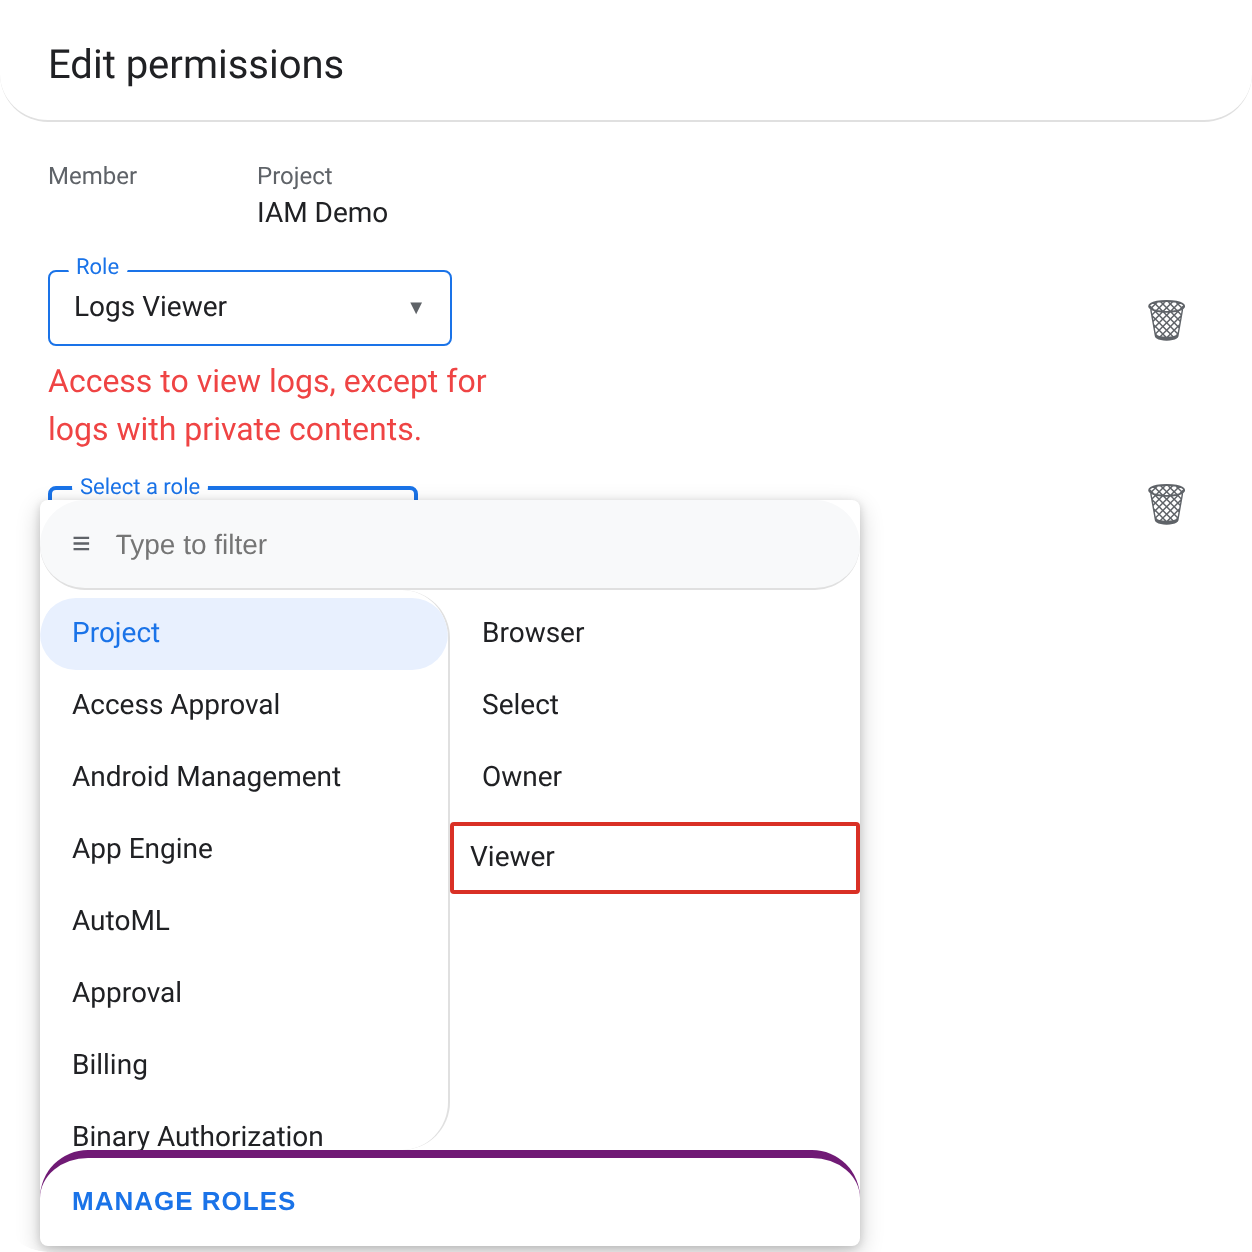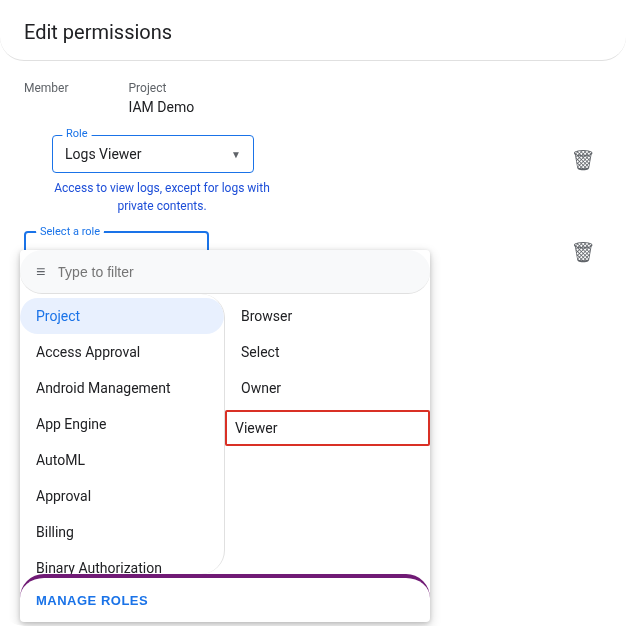--- a/index.html
+++ b/index.html
@@ -53,21 +53,20 @@
 
     .field-value {
       font-size: 14px;
       color: #202124;
     }
 
     
     .role-section {
       position: relative;
       margin-bottom: 12px;
-      margin-left: 28px;
     }
 
     .role-dropdown-container {
       position: relative;
       display: inline-block;
     }
 
     .role-label {
       font-size: 11px;
       color: #1a73e8;
@@ -92,26 +91,25 @@
       font-size: 14px;
       color: #202124;
     }
 
     .dropdown-arrow {
       color: #5f6368;
       font-size: 10px;
     }
 
     .role-description {
-      font-size: 12px;
-      color: #1d4ed8;
+      font-size: 16px;
+      color: #ef4444;
       margin-top: 6px;
       max-width: 220px;
       line-height: 1.5;
-      text-align: center;
     }
 
     
     .delete-icon {
       position: absolute;
       right: 30px;
       color: #5f6368;
       font-size: 20px;
       cursor: pointer;
     }

